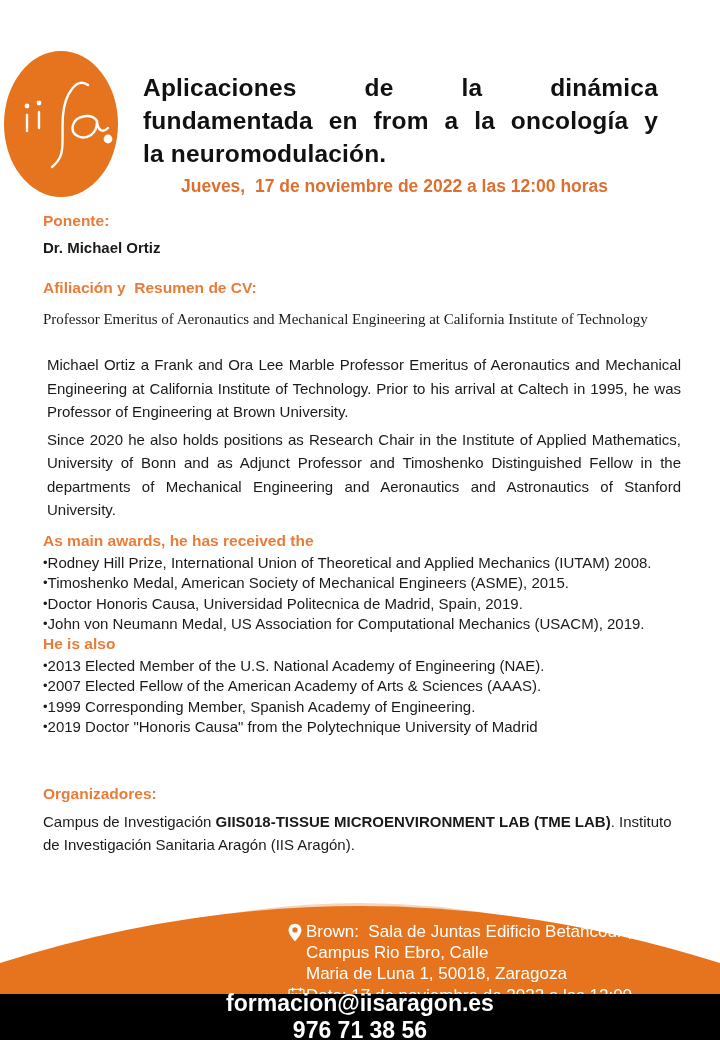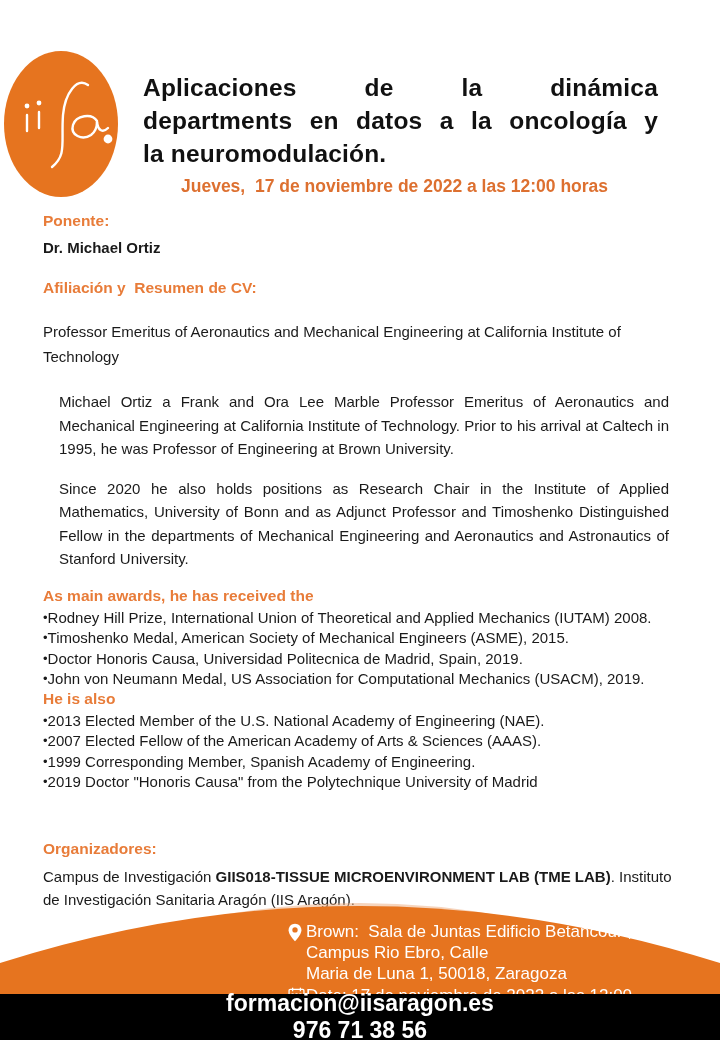--- a/index.html
+++ b/index.html
@@ -31,23 +31,23 @@
     white-space:pre-wrap;
   }
   
   .content{
     position:absolute;left:43px;top:212px;width:642px;
     font-size:15px;line-height:23.5px;
   }
   .h-orange{font-weight:700;font-size:15.5px;line-height:18px;white-space:pre-wrap;}
   .speaker-name{font-weight:700;margin-top:9px;line-height:18px;}
   .affil-label{margin-top:22px;}
-  .affil-text{margin-top:22px;line-height:25px;width:640px;}
+  .affil-text{margin-top:10px;line-height:25px;width:640px;font-family:Liberation Serif, serif;}
   .bio{margin-top:21px;text-align:justify;}
-  .bio p{margin:16px;}
+  .bio p{margin:4px;}
   .awards-heading{margin-top:10px;}
   .plain-list{list-style:none;margin:3px 0 0 0;padding:0;line-height:20.5px;}
   .plain-list li::before{content:"\2022";font-size:13px;vertical-align:1px;}
   .memb-heading{margin-top:0;}
   .org-label{margin-top:47px;}
   .org-text{margin-top:7px;line-height:23px;}
   .org-text b{font-weight:700;}
   
   .banner-svg{position:absolute;left:0;top:860px;width:720px;height:180px;display:block;}
   .banner-text{
@@ -86,21 +86,21 @@
       <g fill="#ffffff">
         <circle cx="23" cy="55" r="2.4"></circle>
         <circle cx="35" cy="52" r="2.4"></circle>
         <circle cx="104" cy="88" r="4.4"></circle>
       </g>
     </svg>
   </div>
 
   <div class="title-block">
     <div class="title-line">Aplicaciones de la dinámica</div>
-    <div class="title-line">departments en datos a la oncología y</div>
+    <div class="title-line">fundamentada en from a la oncología y</div>
     <div class="title-line last">la neuromodulación.</div>
   </div>
   <div class="date-line" style="color:#dd7030">Jueves,  17 de noviembre de 2022 a las 12:00 horas</div>
 
   <div class="content">
     <div class="h-orange" style="color:#e87c39">Ponente:</div>
     <div class="speaker-name">Dr. Michael Ortiz</div>
 
     <div class="h-orange affil-label" style="color:#e87c39">Afiliación y  Resumen de CV:</div>
     <div class="affil-text">Professor Emeritus of Aeronautics and Mechanical Engineering at California Institute of Technology</div>

